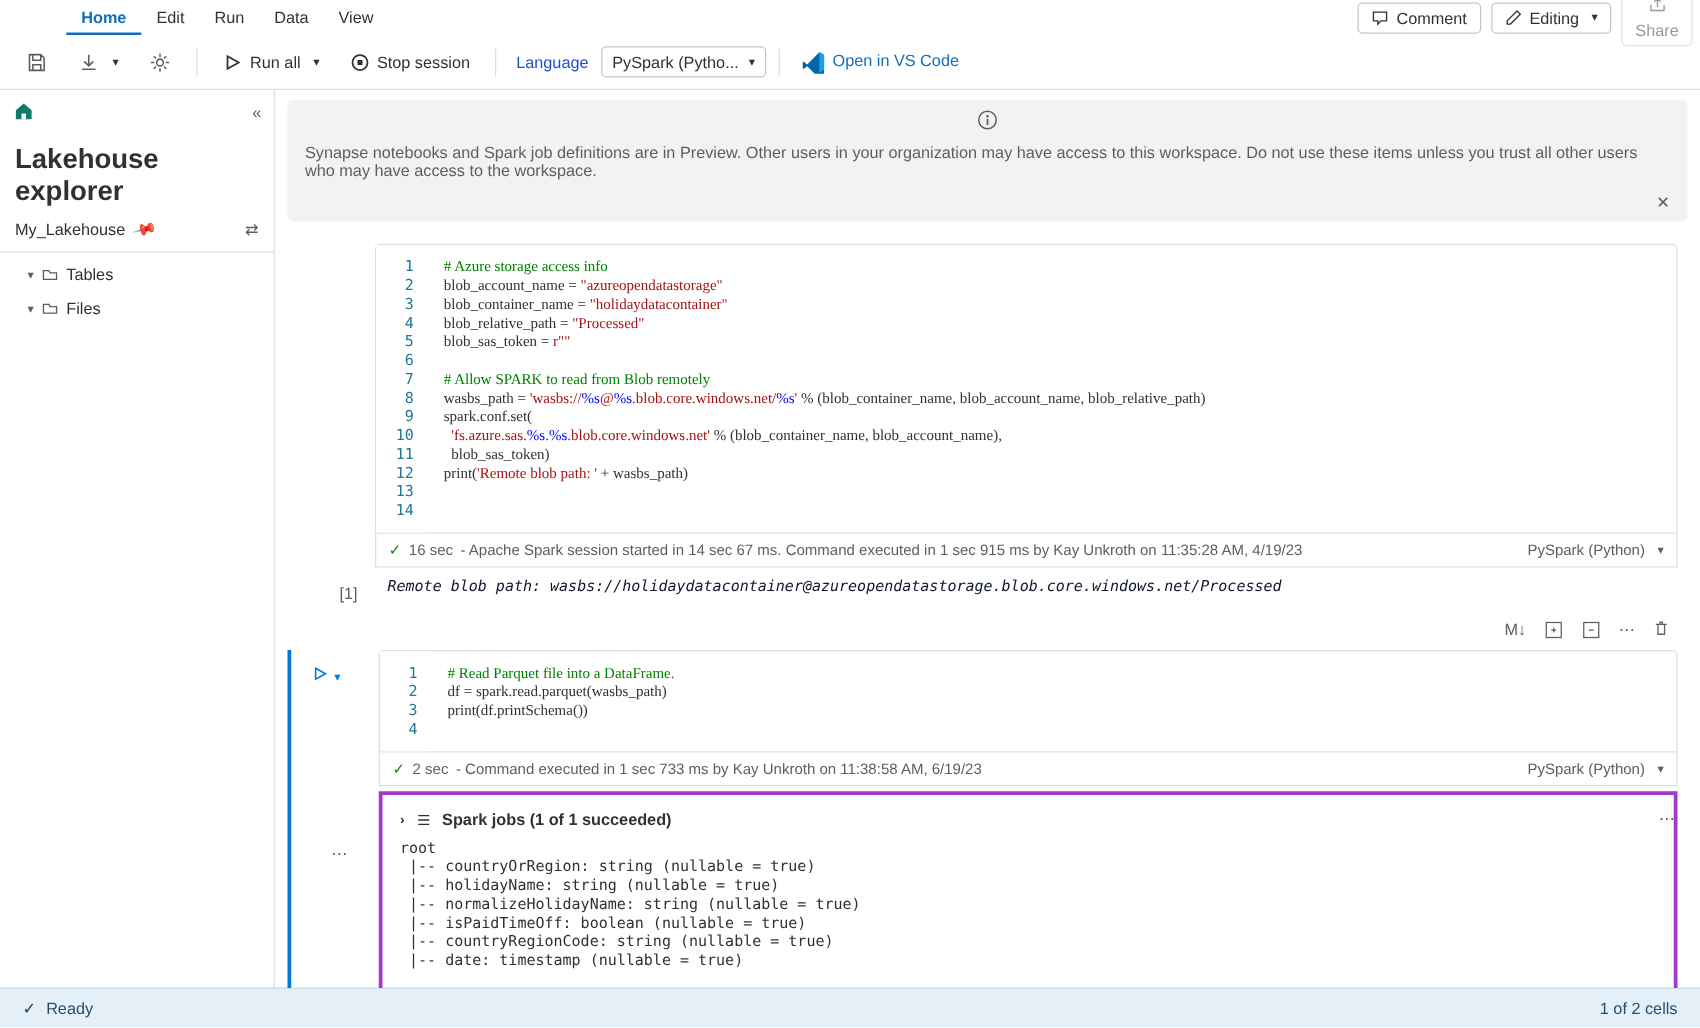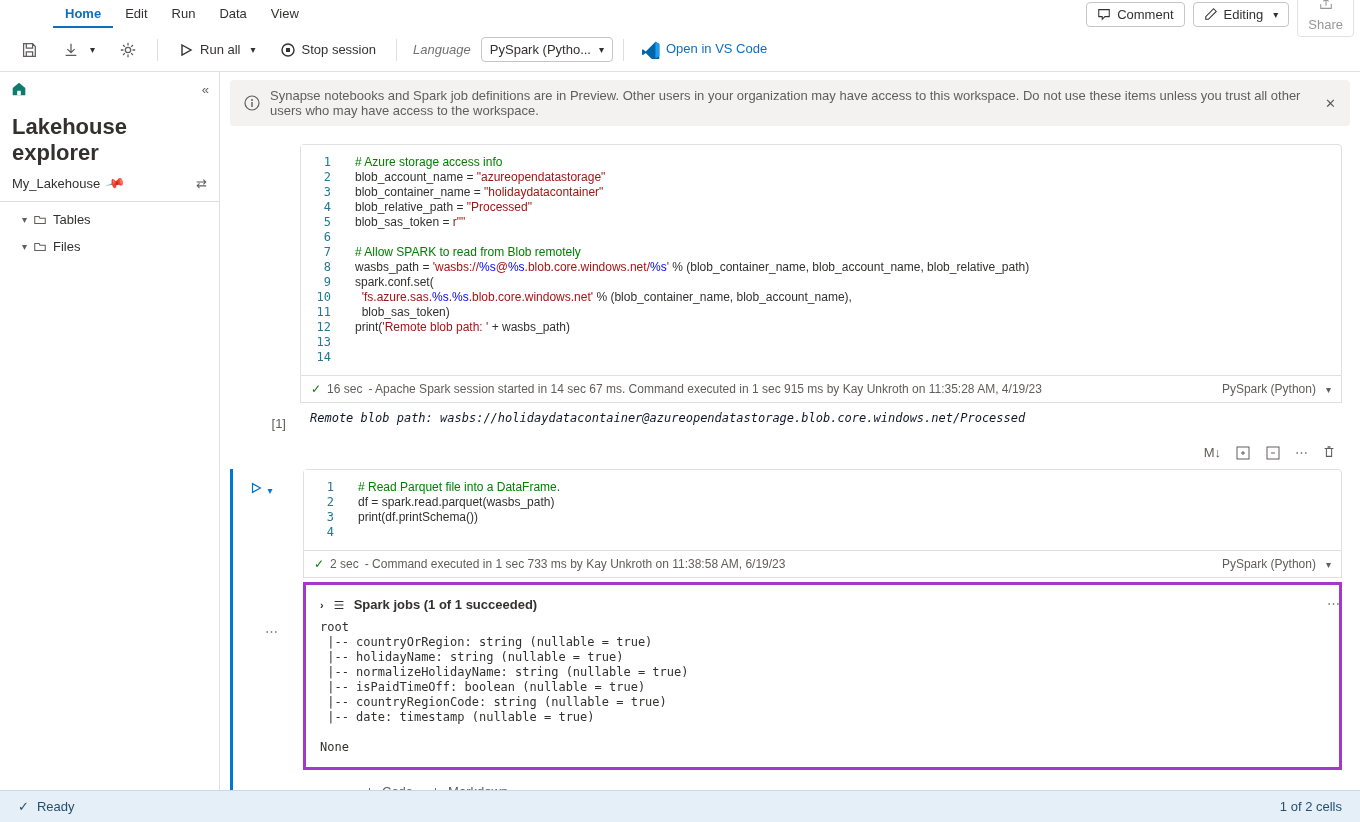--- a/index.html
+++ b/index.html
@@ -12,56 +12,56 @@
 .menu-bar .tab.active { border-bottom: 2px solid #106ebe; color: #106ebe; font-weight: 600; }
 .menu-bar .right { margin-left: auto; display: flex; gap: 8px; align-items: center; }
 .menu-bar .btn { display: flex; align-items: center; gap: 6px; padding: 4px 10px; border: 1px solid #c8c6c4; border-radius: 4px; cursor: pointer; background: #fff; }
 .menu-bar .btn.disabled { opacity: 0.5; flex-direction: column; }
 .chev { font-size: 10px; margin-left: 4px; }
 
 
 .toolbar { display: flex; align-items: center; height: 44px; padding: 0 10px; border-bottom: 1px solid #e1dfdd; gap: 4px; }
 .toolbar .tbtn { display: flex; align-items: center; gap: 6px; padding: 6px 10px; cursor: pointer; border-radius: 4px; }
 .toolbar .divider { width: 1px; height: 22px; background: #e1dfdd; margin: 0 6px; }
-.toolbar .lang-label { color: #737373; padding: 0 6px; font-style: italic; }
+.toolbar .lang-label { color: #1d4ed8; padding: 0 6px; }
 .toolbar .lang-select { display: flex; align-items: center; border: 1px solid #c8c6c4; border-radius: 4px; padding: 4px 8px; gap: 4px; }
 .toolbar .vs-link { display: flex; gap: 6px; color: #106ebe; cursor: pointer; padding: 0 8px; }
 .icon { display: inline-flex; align-items: center; justify-content: center; }
 
 
 .main { flex: 1; display: flex; min-height: 0; }
 .sidebar { width: 220px; border-right: 1px solid #e1dfdd; display: flex; flex-direction: column; }
 .sidebar-hdr { display: flex; align-items: center; padding: 8px 10px; }
 .sidebar-hdr .house { color: #0f7b6c; }
 .sidebar-hdr .collapse { margin-left: auto; cursor: pointer; color: #605e5c; }
 .sidebar-title { font-size: 22px; font-weight: 600; padding: 8px 12px 4px; }
 .sidebar-item { display: flex; align-items: center; padding: 6px 12px; gap: 8px; cursor: pointer; }
 .sidebar-item .swap { margin-left: auto; color: #605e5c; }
 .sidebar-item.lakehouse { border-bottom: 1px solid #e1dfdd; padding-bottom: 10px; margin-bottom: 4px; }
 .tree-item { display: flex; align-items: center; gap: 6px; padding: 6px 12px 6px 22px; cursor: pointer; }
 .tree-chev { font-size: 10px; color: #605e5c; }
 .folder-ic { color: #605e5c; }
 
 .content { flex: 1; overflow: auto; display: flex; flex-direction: column; position: relative; }
 
-.info-banner { display: flex; align-items: center; gap: 10px; background: #f3f2f1; padding: 8px 14px; color: #605e5c; margin: 8px 10px; border-radius: 4px; }
+.info-banner { display: flex; align-items: center; gap: 10px; background: #f3f2f1; padding: 8px 14px; color: #605e5c; margin: 8px 10px; border-radius: 4px; flex-direction: column; }
 .info-banner .info-ic { flex: 0 0 auto; }
 .info-banner .close { margin-left: auto; cursor: pointer; }
 
 .notebook { padding: 10px 18px 40px 10px; }
 .cell-wrap { display: flex; margin-bottom: 4px; position: relative; }
 .gutter { width: 70px; flex: 0 0 70px; text-align: right; padding-right: 14px; position: relative; }
 .cell-idx { color: #605e5c; position: absolute; bottom: 2px; right: 14px; }
 .cell-body { flex: 1; }
 .cell2-wrap { border-left: 3px solid #0078d4; }
 
 .code-area { border: 1px solid #e1dfdd; border-radius: 4px 4px 0 0; display: flex; background: #fff; }
 .code-ln { padding: 10px 0; text-align: right; color: #237893; font-family: Consolas, monospace; font-size: 12px; line-height: 15px; width: 40px; background: #fff; border-right: 0; }
 .code-ln div { padding: 0 10px; }
-.code-txt { padding: 10px 14px; font-family: Liberation Sans, sans-serif; font-size: 12px; line-height: 15px; white-space: pre; flex: 1; }
+.code-txt { padding: 10px 14px; font-family: Liberation Serif, serif; font-size: 12px; line-height: 15px; white-space: pre; flex: 1; }
 
 .comment { color: #008000; }
 .str { color: #a31515; }
 .fmt { color: #0000ff; }
 
 .status-row { display: flex; align-items: center; padding: 6px 10px; color: #605e5c; font-size: 12px; gap: 6px; border: 1px solid #e1dfdd; border-top: 0; }
 .check { color: #107c10; }
 .status-row .pk { margin-left: auto; display: flex; align-items: center; gap: 6px; }
 
 .output { font-family: Consolas, monospace; font-size: 12px; padding: 8px 10px; white-space: pre; color: #0f172a; font-style: italic; }

